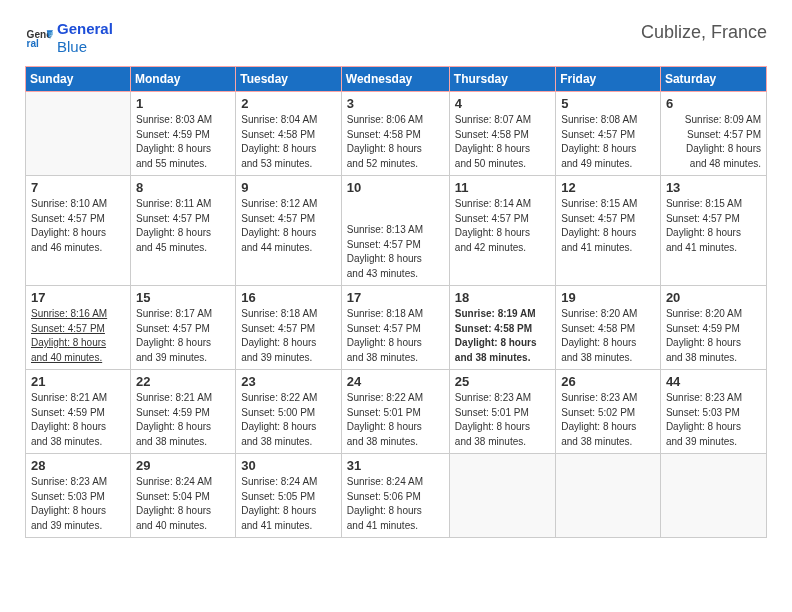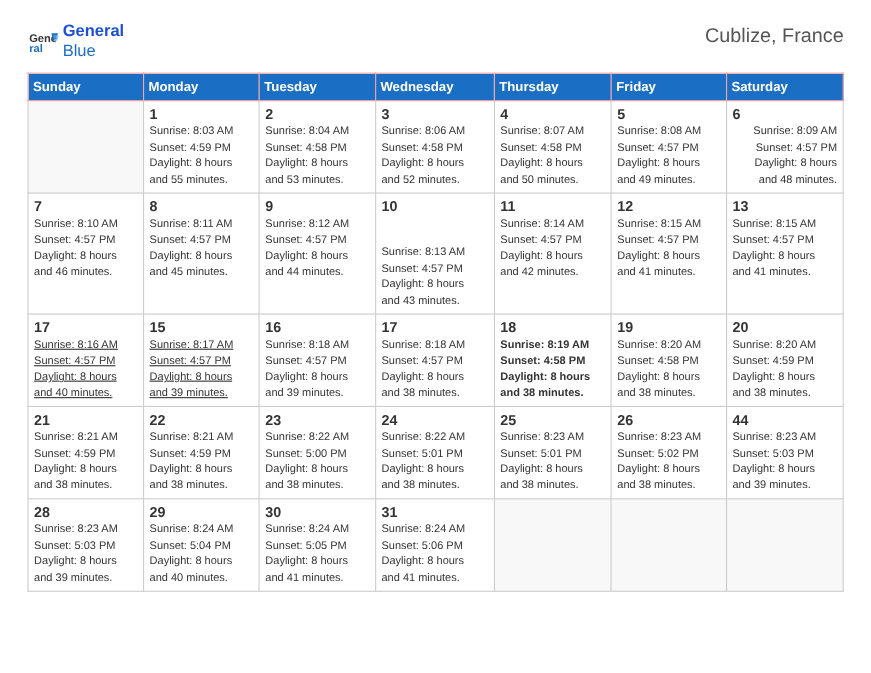--- a/index.html
+++ b/index.html
@@ -216,21 +216,21 @@
         <tr>
           <td>
             <div class="day-num">17</div>
             <div class="day-info" style="white-space: pre-line; text-decoration: underline;">Sunrise: 8:16 AM
 Sunset: 4:57 PM
 Daylight: 8 hours
 and 40 minutes.</div>
           </td>
           <td>
             <div class="day-num">15</div>
-            <div class="day-info" style="white-space: pre-line; text-decoration: underline;">Sunrise: 8:17 AM
+            <div class="day-info" style="white-space: pre-line;">Sunrise: 8:17 AM
 Sunset: 4:57 PM
 Daylight: 8 hours
 and 39 minutes.</div>
           </td>
           <td>
             <div class="day-num">16</div>
             <div class="day-info" style="white-space: pre-line;">Sunrise: 8:18 AM
 Sunset: 4:57 PM
 Daylight: 8 hours
 and 39 minutes.</div>

